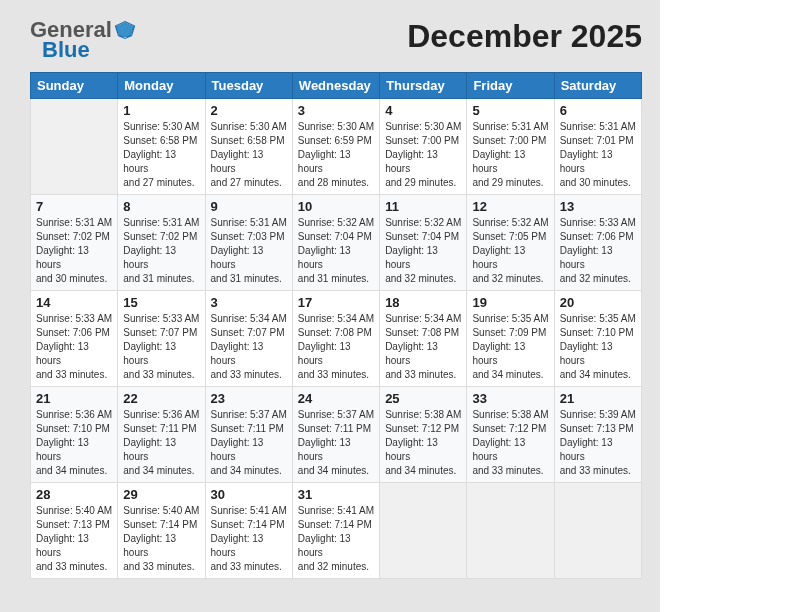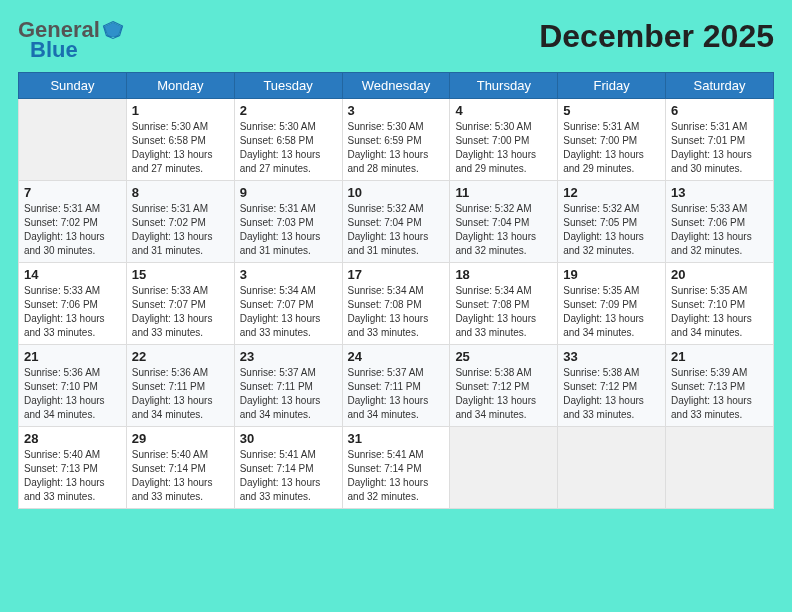--- a/index.html
+++ b/index.html
@@ -4,24 +4,24 @@
   <style>
     * { margin: 0; padding: 0; box-sizing: border-box; }
     body {
       width: 792px;
       height: 612px;
       background: #fff;
       font-family: Arial, sans-serif;
       overflow: hidden;
     }
     .page {
-      width: 792px;
+      width: 660px;
       height: 612px;
-      background: #5eead4;
-      padding: 18px 18px 12px 18px;
+      background: #e5e5e5;
+      padding: 18px 18px 12px 30px;
     }
     .header {
       display: flex;
       align-items: flex-start;
       justify-content: space-between;
       margin-bottom: 10px;
     }
     .logo {
       display: flex;
       align-items: center;
@@ -51,22 +51,22 @@
     }
     .calendar {
       width: 100%;
       border-collapse: collapse;
       border: 1px solid #ccc;
     }
     .calendar th {
       background: #2a7abf;
       color: #fff;
       font-size: 13px;
-      font-weight: normal;
-      text-align: center;
+      font-weight: bold;
+      text-align: left;
       padding: 5px 6px;
       border: 1px solid #2266a0;
     }
     .calendar td {
       vertical-align: top;
       border: 1px solid #ddd;
       padding: 4px 5px;
       width: calc(100% / 7);
       min-height: 70px;
       background: #fff;

